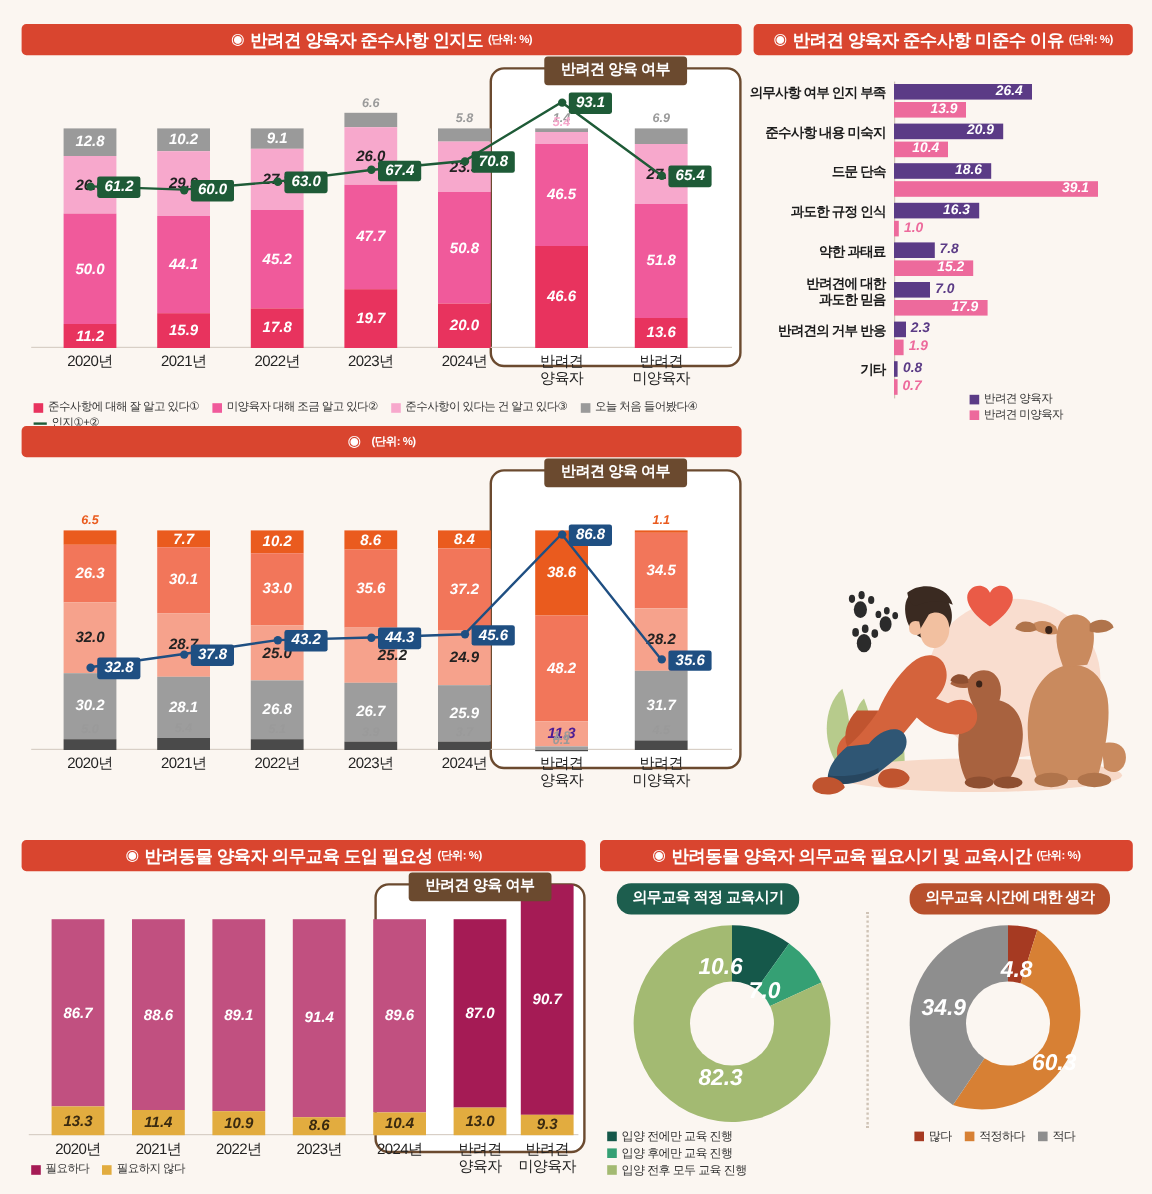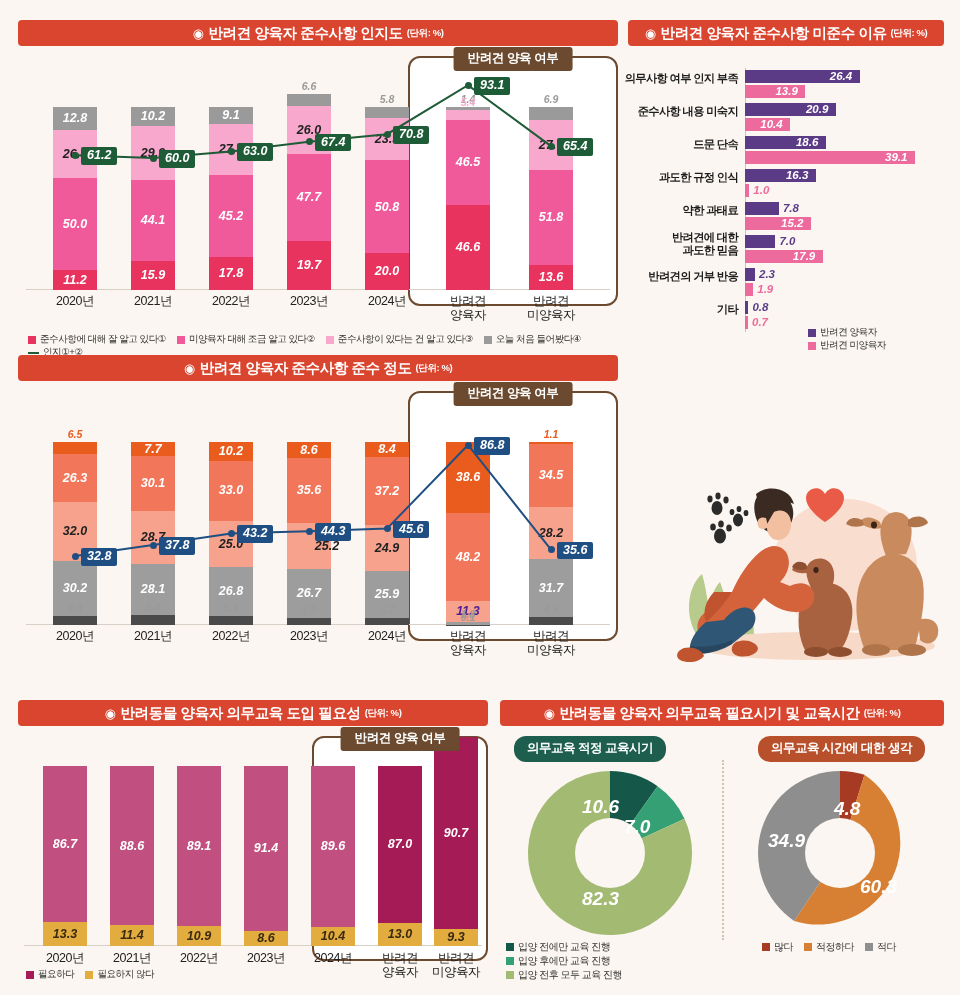--- a/index.html
+++ b/index.html
@@ -354,21 +354,20 @@
         <span class="sw" style="background: rgb(237, 106, 156);"></span>
         <span class="lg-txt">반려견 미양육자</span>
       </span>
     </div>
 </div>
 
 <div class="panel" style="left:18px; top:355px; width:600px; height:320px;">
 
   <div class="title-bar" style="width:600px;">
     <span class="bullet">◉</span>
-    <span>반려견 양육자 준수사항 준수 정도</span>
     <span class="unit">(단위: %)</span>
   </div>
 
   <div class="group-box" style="left:390px; top:36px; width:210px; height:250px;">
     <div class="group-badge">반려견 양육 여부</div>
   </div>
 
   <div class="chart-area" style="left:0; top:50px; width:600px; height:220px;">
     <div class="axis-line" style="left:8px; top:219px; width:584px;"></div>
     <svg width="600" height="220" style="position:absolute;left:0;top:0;z-index:5;">

